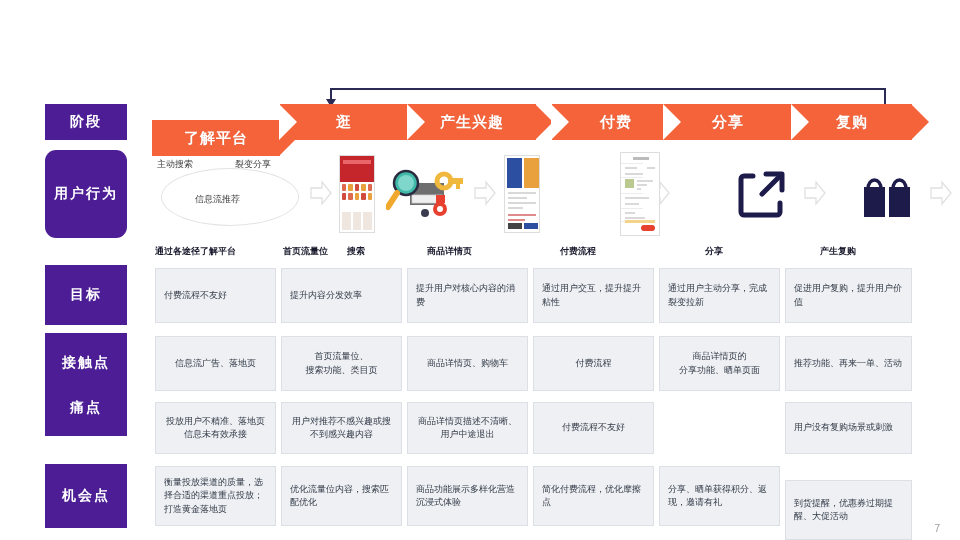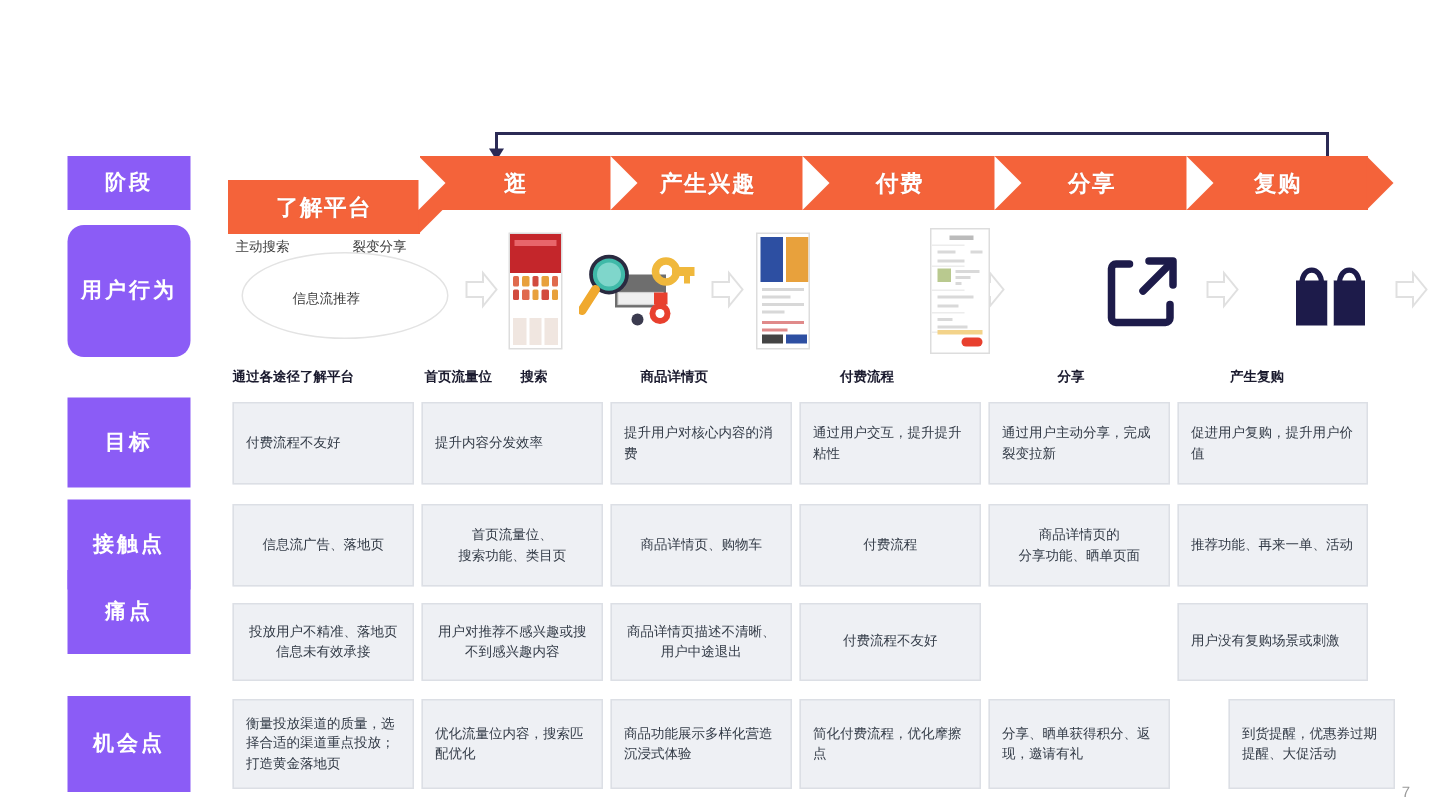--- a/index.html
+++ b/index.html
@@ -11,21 +11,21 @@
   }
   #slide { position: relative; width: 960px; height: 540px; background:#fff; }
 
   
   .logo { position:absolute; right:33px; top:40px; font-size:24px; font-weight:bold;
           letter-spacing:-0.5px; line-height:1; }
   .logo .g { color:#1d1b4a; }
   .logo .io { color:#f15a2b; }
 
   
-  .rowlabel { position:absolute; left:45px; width:82px; background:#8b5cf6;
+  .rowlabel { position:absolute; left:45px; width:82px; background:#4c1d95;
               color:#ffffff; font-weight:bold; display:flex; align-items:center;
               justify-content:center; letter-spacing:2px; }
 
   
   .ribbon { position:absolute; left:152px; top:104px; width:760px; height:36px; }
   .chev { position:absolute; top:0; height:36px; background:#f4633a;
           display:flex; align-items:center; justify-content:center;
           color:#ffffff; font-weight:bold; font-size:15px; letter-spacing:1px; }
   .chev .txt { position:relative; z-index:3; text-shadow:0 0 1px rgba(0,0,0,.12); }
   .chev::after { content:""; position:absolute; right:-17px; top:0;
@@ -142,21 +142,21 @@
   <div class="ribbon">
     <div class="chev first" style="left:0px;width:128px;margin-top:16px;">
       <span class="txt">了解平台</span>
     </div>
     <div class="chev" style="left:128px;width:128px;">
       <span class="txt">逛</span>
     </div>
     <div class="chev" style="left:256px;width:128px;">
       <span class="txt">产生兴趣</span>
     </div>
-    <div class="chev" style="left:384px;width:128px;font-family:Liberation Mono, monospace;">
+    <div class="chev" style="left:400px;width:128px;font-family:Liberation Mono, monospace;">
       <span class="txt">付费</span>
     </div>
     <div class="chev" style="left:512px;width:128px;">
       <span class="txt">分享</span>
     </div>
     <div class="chev" style="left:640px;width:120px;">
       <span class="txt">复购</span>
     </div>
   </div>
 
@@ -327,16 +327,16 @@
   <div class="cell c" style="left:281px;top:402px;width:121px;height:52px;">用户对推荐不感兴趣或搜不到感兴趣内容</div>
   <div class="cell c" style="left:407px;top:402px;width:121px;height:52px;">商品详情页描述不清晰、用户中途退出</div>
   <div class="cell c" style="left:533px;top:402px;width:121px;height:52px;">付费流程不友好</div>
   <div class="cell" style="left:785px;top:402px;width:127px;height:52px;">用户没有复购场景或刺激</div>
 
   <div class="cell" style="left:155px;top:466px;width:121px;height:60px;">衡量投放渠道的质量，选择合适的渠道重点投放；打造黄金落地页</div>
   <div class="cell" style="left:281px;top:466px;width:121px;height:60px;">优化流量位内容，搜索匹配优化</div>
   <div class="cell" style="left:407px;top:466px;width:121px;height:60px;">商品功能展示多样化营造沉浸式体验</div>
   <div class="cell" style="left:533px;top:466px;width:121px;height:60px;">简化付费流程，优化摩擦点</div>
   <div class="cell" style="left:659px;top:466px;width:121px;height:60px;">分享、晒单获得积分、返现，邀请有礼</div>
-  <div class="cell" style="left:785px;top:466px;width:111px;height:60px;margin-left:34px;">到货提醒，优惠券过期提醒、大促活动</div>
+  <div class="cell" style="left:785px;top:480px;width:127px;height:60px;">到货提醒，优惠券过期提醒、大促活动</div>
 
   <div class="pagenum">7</div>
 </div>
 
 </body></html>

